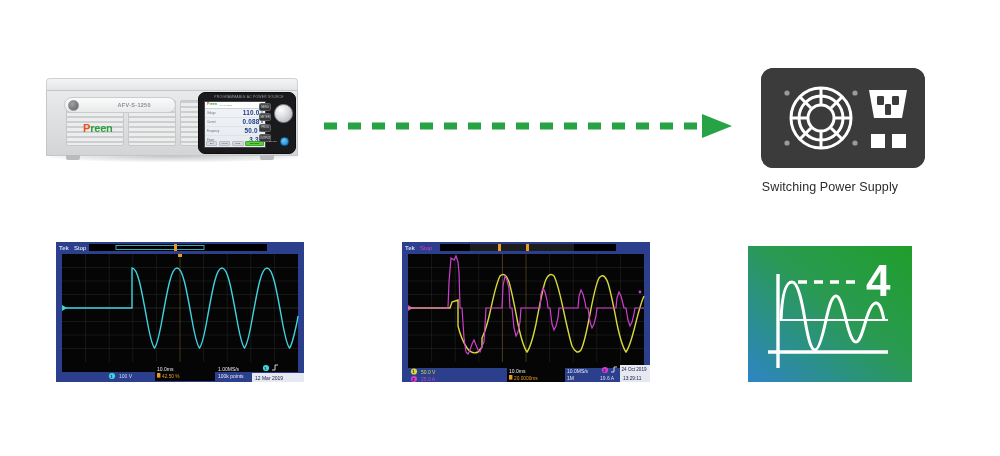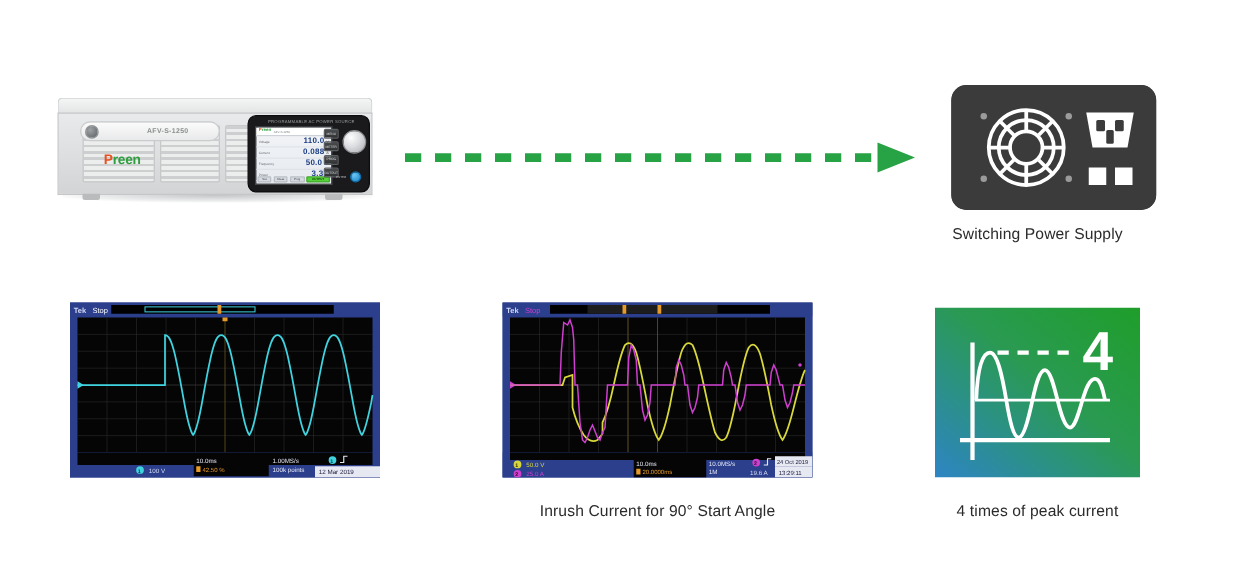--- a/index.html
+++ b/index.html
@@ -586,21 +586,20 @@
       </g>
       <path d="M209,130 L212,130 L212,125 L215,125" stroke="#e8eaf7" stroke-width="0.9" fill="none"></path>
       <text x="198" y="138" font-family="Liberation Sans, sans-serif" font-size="5" fill="#d7dcf6">19.6 A</text>
 
       <rect x="218" y="123" width="30" height="8" fill="#e6e8f2"></rect>
       <text x="219.5" y="129.4" font-family="Liberation Sans, sans-serif" font-size="4.6" fill="#1a1a3a">24 Oct 2019</text>
       <rect x="218" y="131" width="30" height="9" fill="#e6e8f2"></rect>
       <text x="221" y="138" font-family="Liberation Sans, sans-serif" font-size="4.8" fill="#1a1a3a">13:29:11</text>
     </svg>
   </div>
-  <div class="panel-caption" id="scope2-caption">Inrush Current for 90° Start Angle</div>
 
   <div class="panel" id="peak-card">
     <svg viewBox="0 0 164 136" width="164" height="136">
       <defs>
         <linearGradient id="peakGrad" x1="0" y1="1" x2="1" y2="0">
           <stop offset="0%" stop-color="#2d85c4"></stop>
           <stop offset="55%" stop-color="#2a9a52"></stop>
           <stop offset="100%" stop-color="#1f9e2a"></stop>
         </linearGradient>
       </defs>
@@ -614,15 +613,14 @@
 
       <path fill="none" stroke="#ffffff" stroke-width="3" d="M33,74 C34,48 38,36 44,36 C50,36 54,56 57,74
                C60,92 63,104 67,104 C71,104 75,88 78,74
                C81,60 84,50 88,50 C92,50 95,62 98,74
                C101,86 104,96 108,96 C112,96 115,84 118,74
                C121,64 124,57 128,57 C132,57 134,64 136,74"></path>
 
       <text x="118" y="50" font-family="Liberation Sans, sans-serif" font-size="44" font-weight="bold" fill="#ffffff">4</text>
     </svg>
   </div>
-  <div class="panel-caption" id="peak-caption">4 times of peak current</div>
 
 </div>
 
 </body></html>

